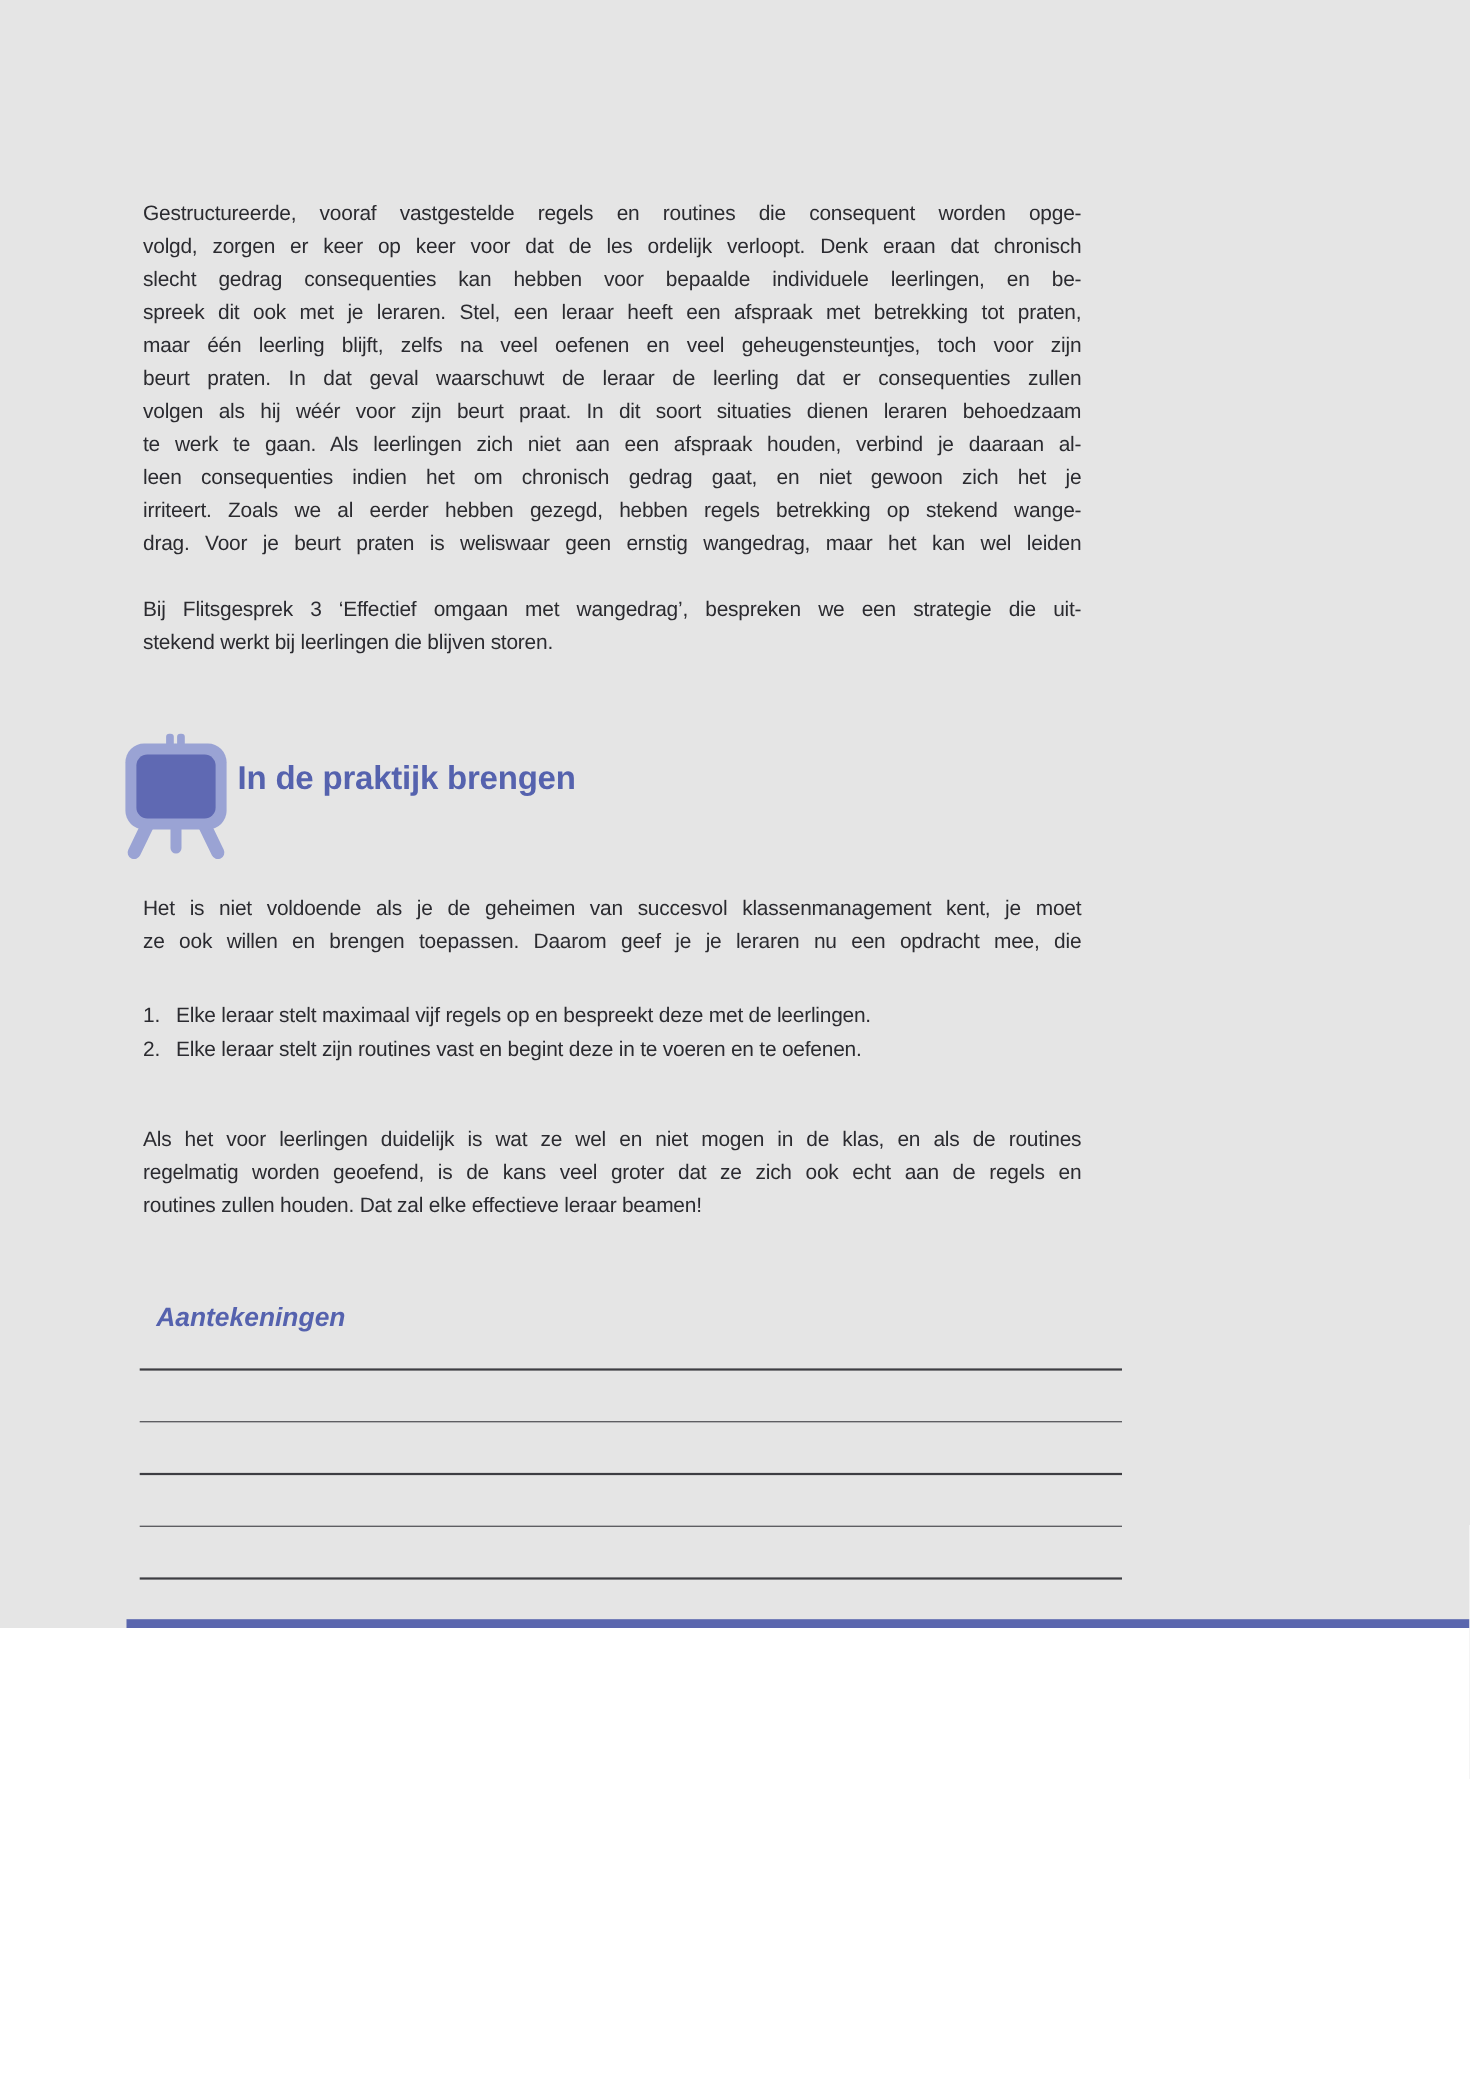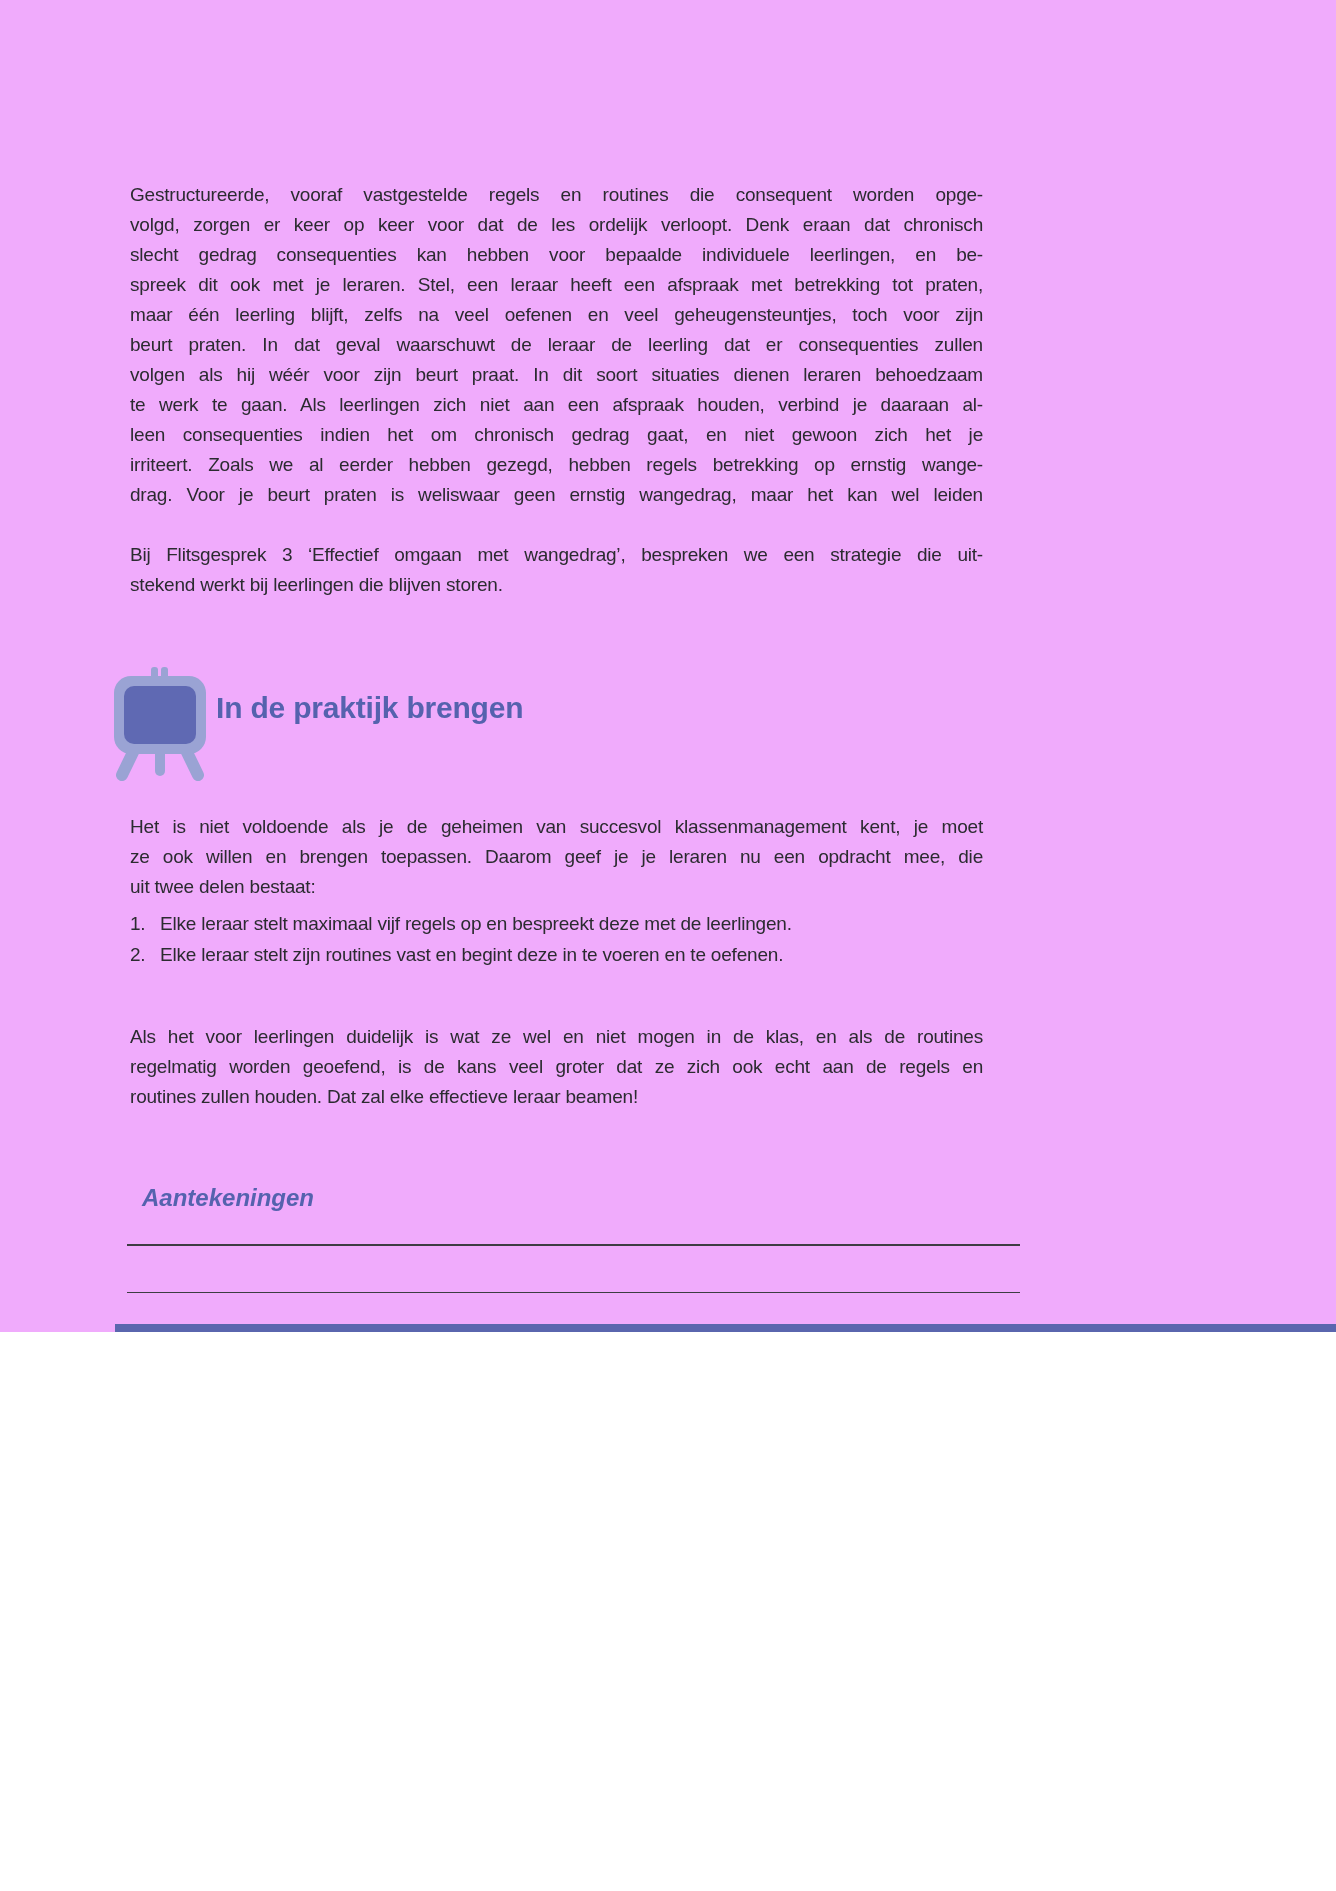--- a/index.html
+++ b/index.html
@@ -1,17 +1,17 @@
 <!DOCTYPE html>
 <html><head>
 <meta charset="utf-8">
 <style>
   html,body { margin:0; padding:0; background:#ffffff; }
   .page {
-    position:relative; width:1336px; height:1332px; background:#f0abfc;
+    position:relative; width:1336px; height:1480px; background:#e5e5e5;
     font-family:"Liberation Sans", sans-serif; color:#2b2b30; overflow:hidden;
   }
   .col { position:absolute; left:130px; width:853px; }
   .bodytext { font-size:19px; line-height:30px; letter-spacing:-0.2px; }
   .tline { text-align:justify; text-align-last:justify; }
   .tline-last { text-align-last:left; }
 
   
   .practice-head { position:absolute; left:110px; top:664px; width:700px; height:122px; }
   .easel { position:absolute; left:0; top:0; width:100px; height:120px; }
@@ -50,21 +50,21 @@
   <div class="col bodytext" style="top:180px;">
       <div class="tline">Gestructureerde, vooraf vastgestelde regels en routines die consequent worden opge-</div>
       <div class="tline">volgd, zorgen er keer op keer voor dat de les ordelijk verloopt. Denk eraan dat chronisch</div>
       <div class="tline">slecht gedrag consequenties kan hebben voor bepaalde individuele leerlingen, en be-</div>
       <div class="tline">spreek dit ook met je leraren. Stel, een leraar heeft een afspraak met betrekking tot praten,</div>
       <div class="tline">maar één leerling blijft, zelfs na veel oefenen en veel geheugensteuntjes, toch voor zijn</div>
       <div class="tline">beurt praten. In dat geval waarschuwt de leraar de leerling dat er consequenties zullen</div>
       <div class="tline">volgen als hij wéér voor zijn beurt praat. In dit soort situaties dienen leraren behoedzaam</div>
       <div class="tline">te werk te gaan. Als leerlingen zich niet aan een afspraak houden, verbind je daaraan al-</div>
       <div class="tline">leen consequenties indien het om chronisch gedrag gaat, en niet gewoon zich het je</div>
-      <div class="tline">irriteert. Zoals we al eerder hebben gezegd, hebben regels betrekking op ernstig wange-</div>
+      <div class="tline">irriteert. Zoals we al eerder hebben gezegd, hebben regels betrekking op stekend wange-</div>
       <div class="tline">drag. Voor je beurt praten is weliswaar geen ernstig wangedrag, maar het kan wel leiden</div>
     </div>
   <div class="col bodytext" style="top:540px;">
       <div class="tline">Bij Flitsgesprek 3 ‘Effectief omgaan met wangedrag’, bespreken we een strategie die uit-</div>
       <div class="tline tline-last">stekend werkt bij leerlingen die blijven storen.</div>
     </div>
 
   <div class="practice-head">
     <span class="easel">
       <svg width="100" height="120" viewBox="0 0 100 120" xmlns="http://www.w3.org/2000/svg" aria-hidden="true">
@@ -76,21 +76,20 @@
         <rect x="4" y="12" width="92" height="78" rx="17" fill="#9aa3d4"></rect>
         <rect x="14" y="22" width="72" height="58" rx="10" fill="#5f69b3"></rect>
       </svg>
     </span>
     <h2 class="practice-title">In de praktijk brengen</h2>
   </div>
 
   <div class="col bodytext" style="top:812px;">
       <div class="tline">Het is niet voldoende als je de geheimen van succesvol klassenmanagement kent, je moet</div>
       <div class="tline">ze ook willen en brengen toepassen. Daarom geef je je leraren nu een opdracht mee, die</div>
-      <div class="tline tline-last">uit twee delen bestaat:</div>
     </div>
 
   <div class="numlist">
     <div class="li">
       <span class="num">1.</span>
       <span>Elke leraar stelt maximaal vijf regels op en bespreekt deze met de leerlingen.</span>
     </div>
     <div class="li">
       <span class="num">2.</span>
       <span>Elke leraar stelt zijn routines vast en begint deze in te voeren en te oefenen.</span>

